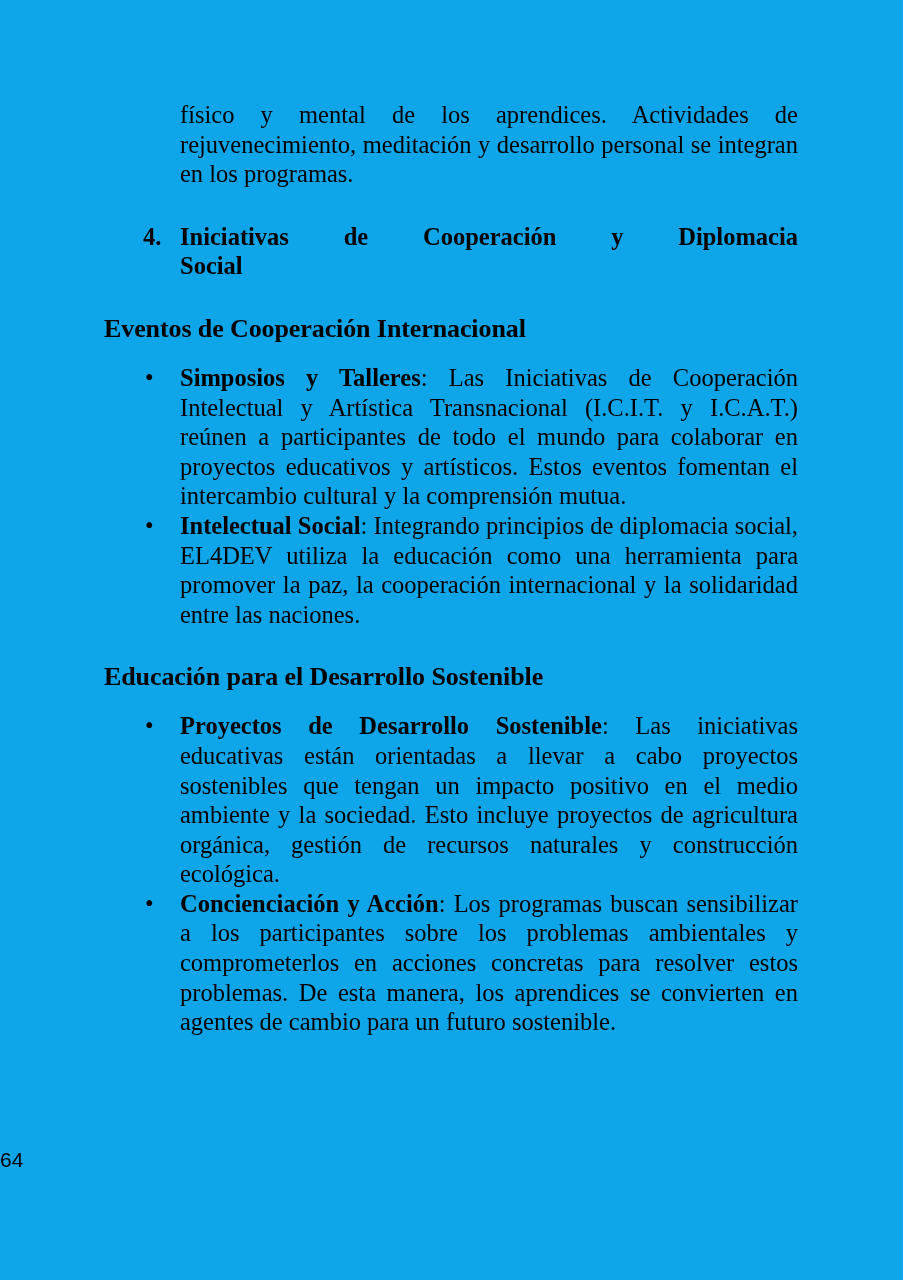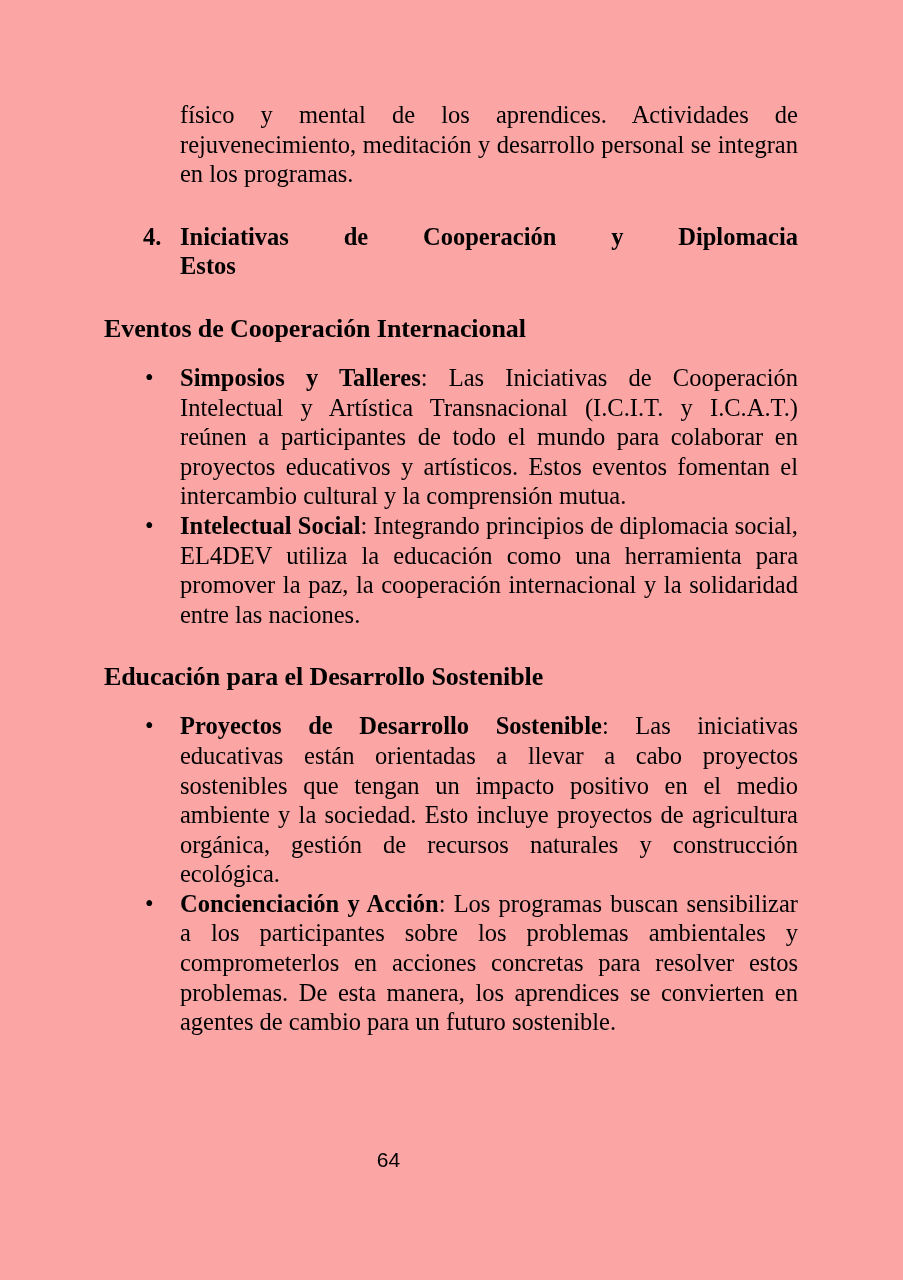--- a/index.html
+++ b/index.html
@@ -4,21 +4,21 @@
 <style>
   html, body {
     margin: 0;
     padding: 0;
     background: #ffffff;
   }
   .page {
     position: relative;
     width: 903px;
     height: 1280px;
-    background: #fca5a5;
+    background: #0ea5e9;
     overflow: hidden;
     font-family: "Liberation Serif", "DejaVu Serif", serif;
     color: #000000;
     -webkit-font-smoothing: antialiased;
   }
   .content {
     position: absolute;
     left: 104px;
     top: 100px;
     width: 694px;   
@@ -117,41 +117,40 @@
   .bullet-item .body-text {
     display: inline;
   }
 
   
   .page-number {
     position: absolute;
     left: 0;
     top: 1148px;
     width: 777px;
-    text-align: center;
     font-family: "Liberation Sans", "DejaVu Sans", sans-serif;
     font-size: 21px;
     line-height: 24px;
     color: #000000;
   }
 </style>
 </head>
 <body>
 
 <div class="page">
   <div class="content">
 
     <p class="para cont-para">físico y mental de los aprendices. Actividades de rejuvenecimiento, meditación y desarrollo personal se integran en los programas.</p>
 
     <ol class="numlist">
       <li class="num-item">
         <span class="num-marker">4.</span>
         <span class="num-text">
           <span class="num-line1">Iniciativas de Cooperación y Diplomacia</span>
-          <span class="num-line2">Estos</span>
+          <span class="num-line2">Social</span>
         </span>
       </li>
     </ol>
 
     <h2 class="section-heading">Eventos de Cooperación Internacional</h2>
 
     <ul class="bullets">
       <li class="bullet-item">
         <span class="bullet-glyph">•</span>
         <span class="lead">Simposios y Talleres</span><span class="sep">:</span><span class="body-text"> Las Iniciativas de Cooperación Intelectual y Artística Transnacional (I.C.I.T. y I.C.A.T.) reúnen a participantes de todo el mundo para colaborar en proyectos educativos y artísticos. Estos eventos fomentan el intercambio cultural y la comprensión mutua.</span>

